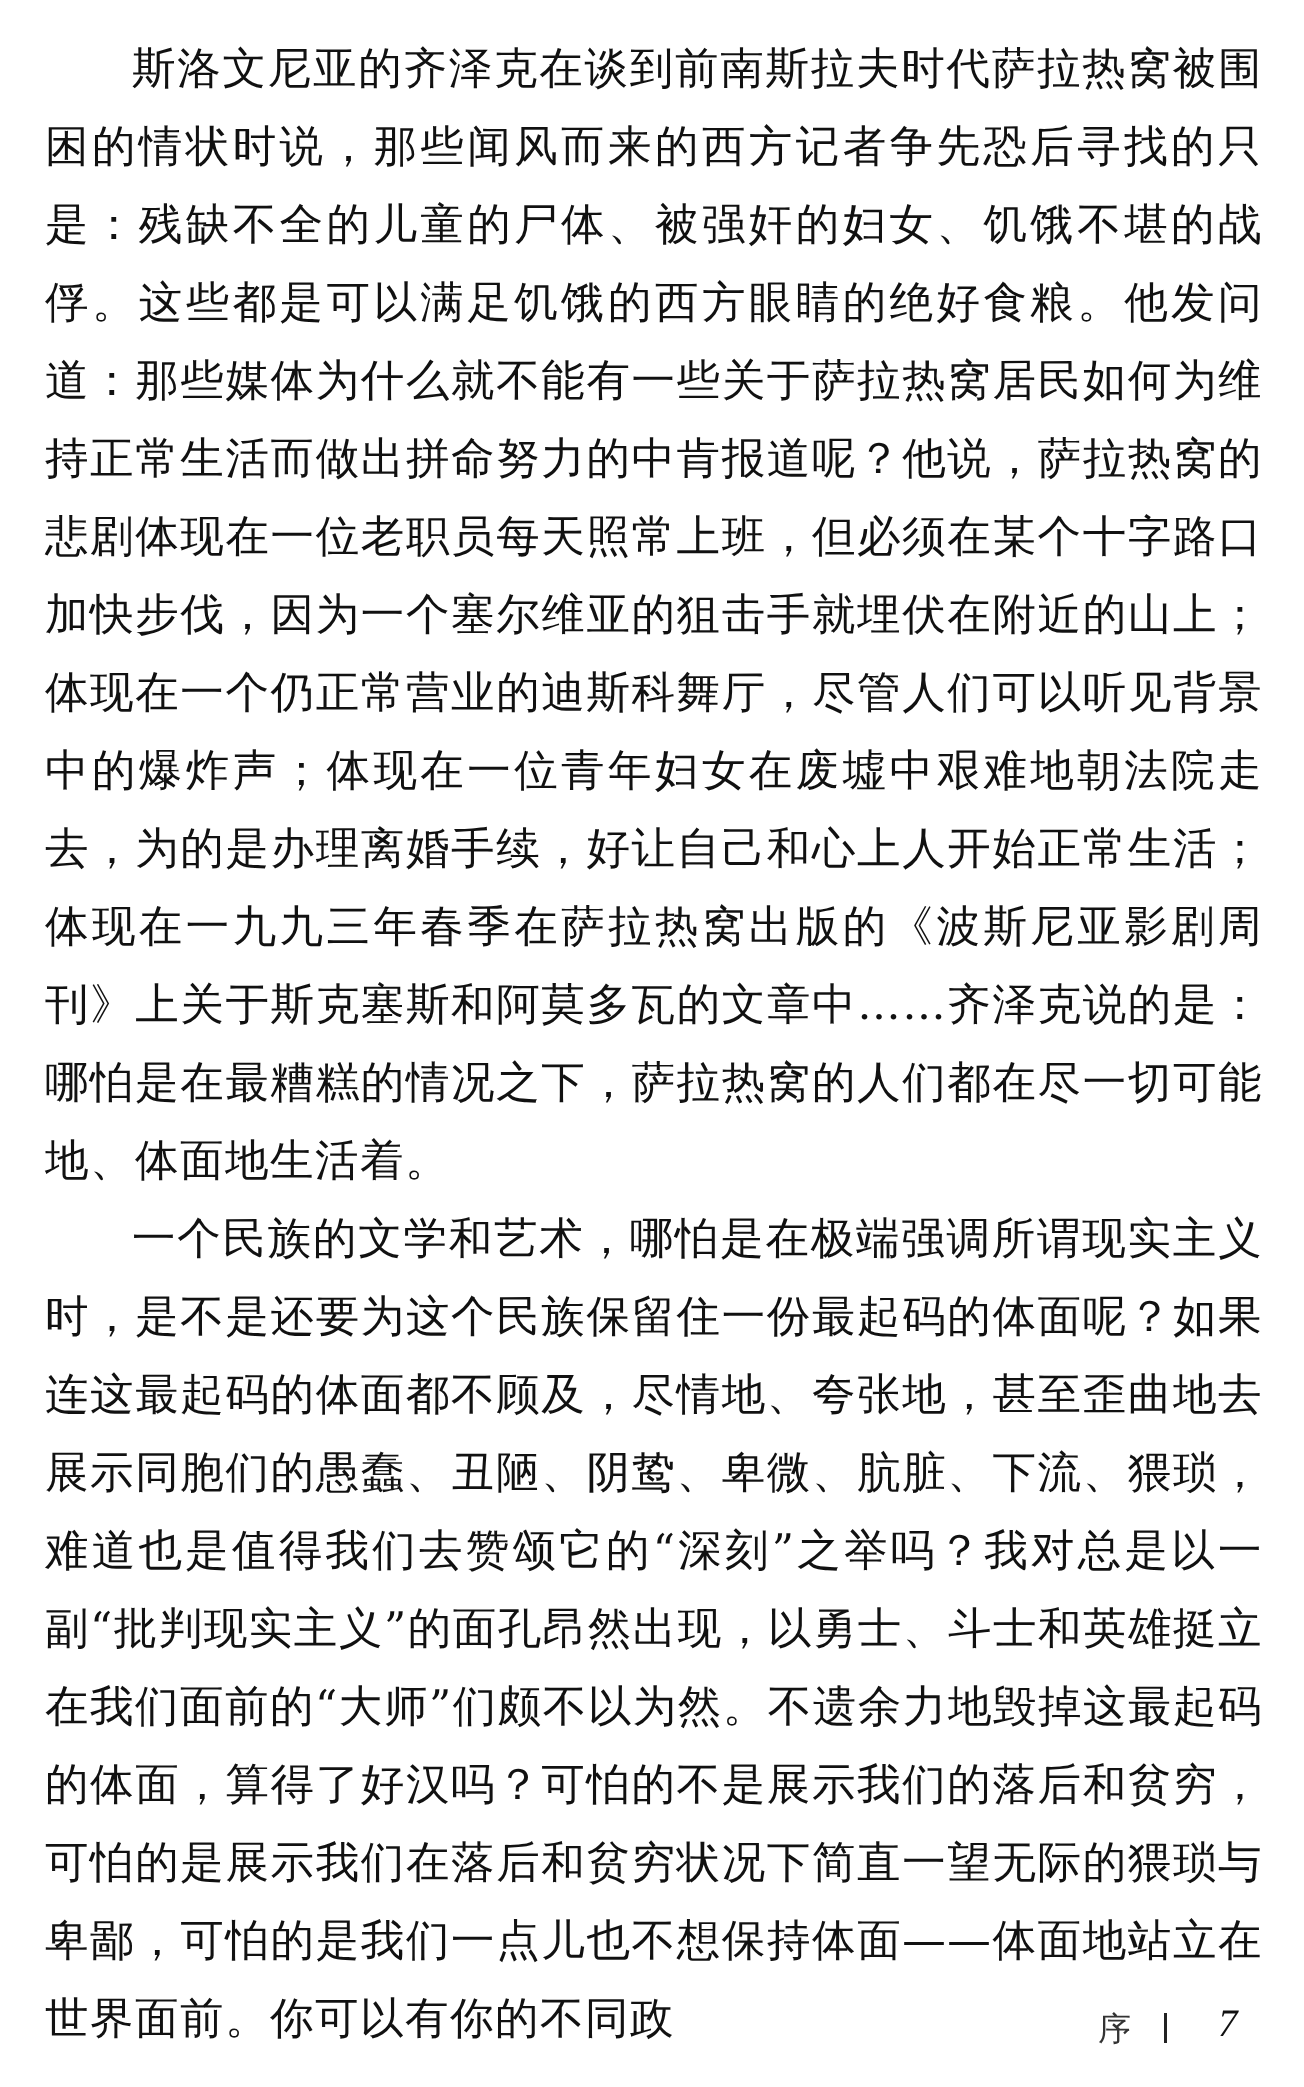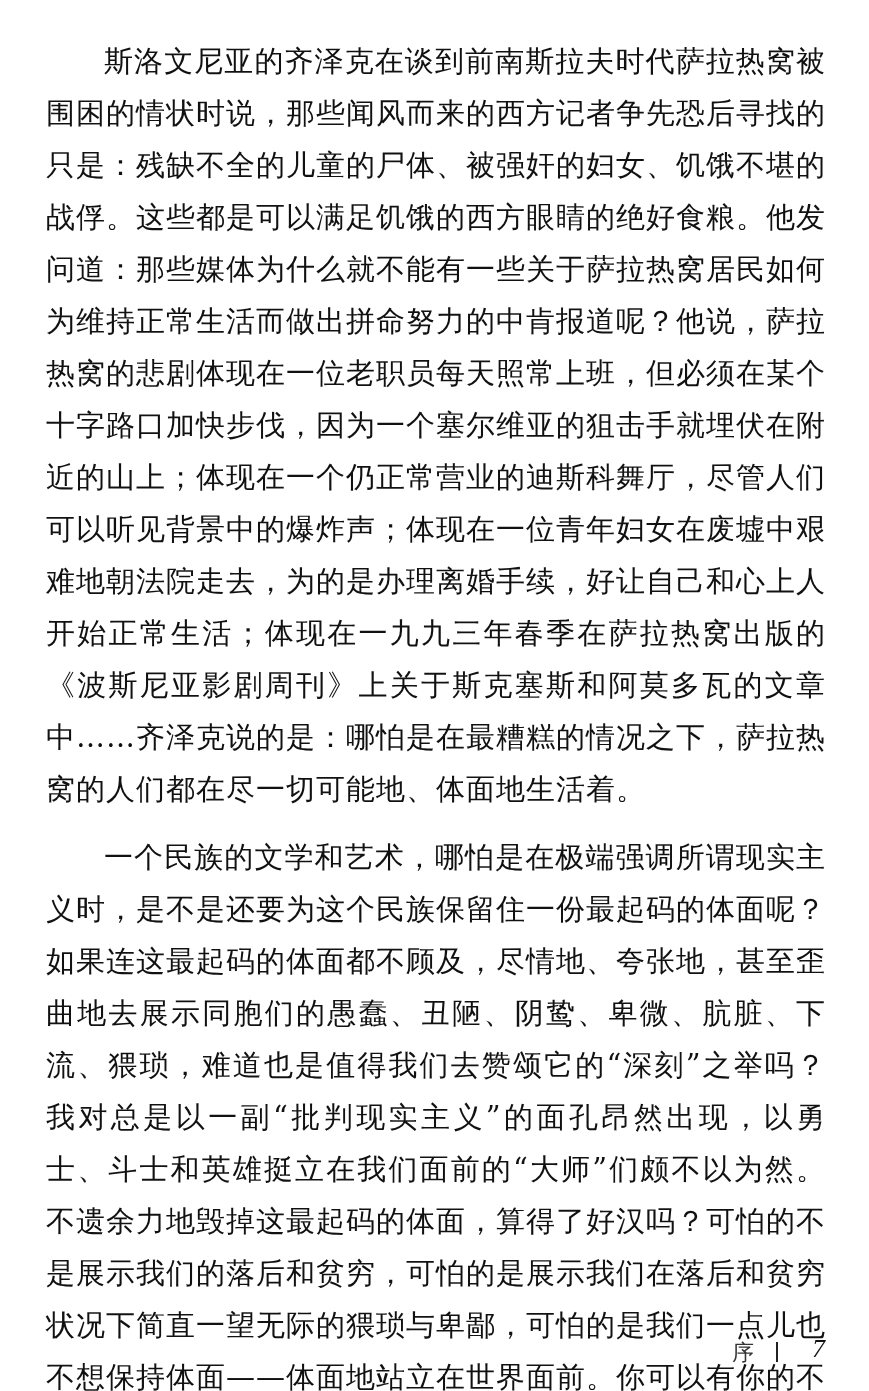--- a/index.html
+++ b/index.html
@@ -15,21 +15,21 @@
     font-family: "DejaVu Serif", "Liberation Serif", serif;
     color: #111111;
   }
   .page-body {
     position: absolute;
     left: 30px;
     top: 19px;
     width: 812px;
   }
   .para {
-    margin: 16px;
+    margin: 0;
     font-size: 29px;
     line-height: 52px;
     letter-spacing: 1px;
     text-align: justify;
     text-justify: inter-character;
     word-break: break-all;
   }
   .para.indent {
     text-indent: 58px;
   }

